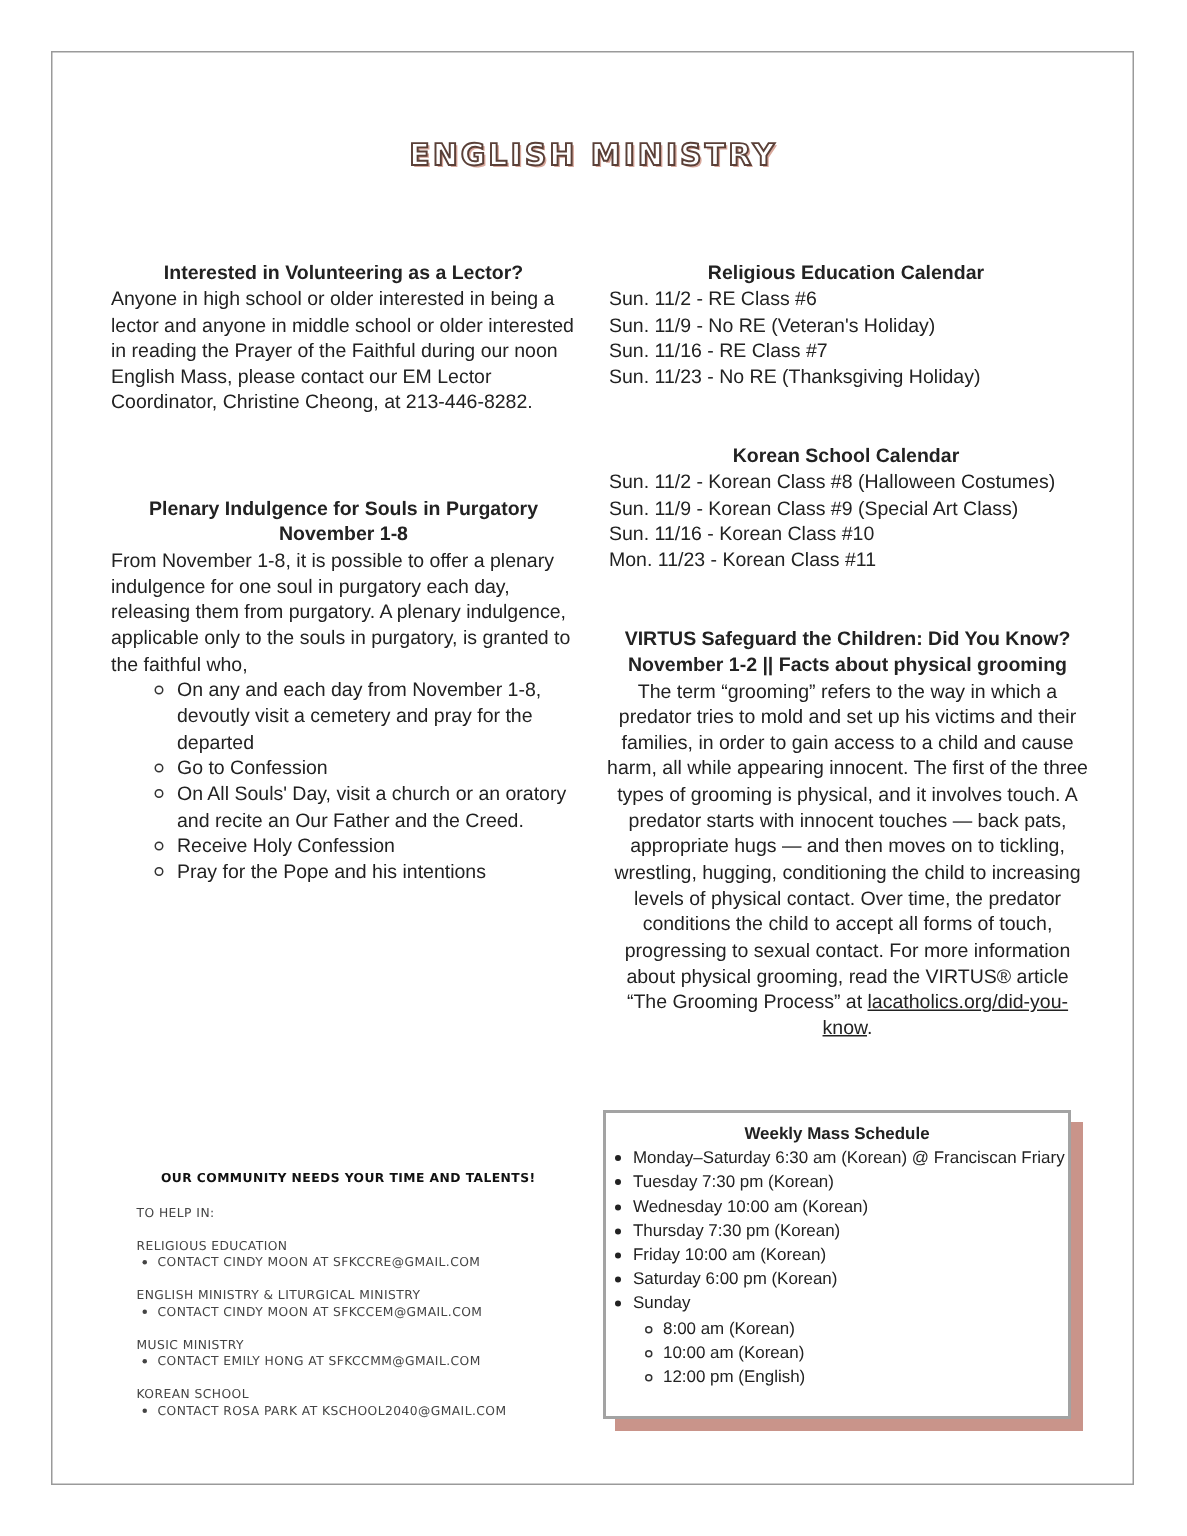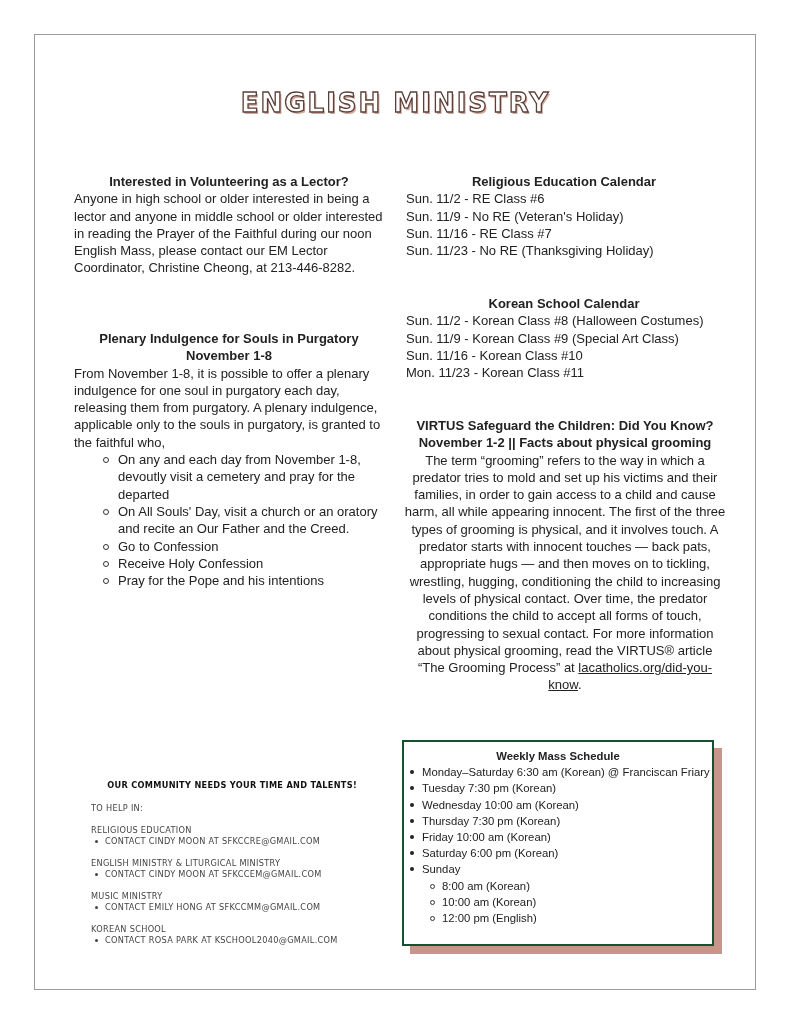--- a/index.html
+++ b/index.html
@@ -1,37 +1,37 @@
 <!DOCTYPE html>
 <html><head>
 <meta charset="utf-8">
 <style>
   html, body { margin:0; padding:0; background:#ffffff; }
   body { width:791px; height:1024px; position:relative; overflow:hidden; font-family:"Liberation Sans", sans-serif; color:#222; }
   .page-border { position:absolute; left:34px; top:34px; width:722px; height:956px; border:1px solid #9a9a9a; box-sizing:border-box; }
   .header { position:absolute; left:0; width:791px; top:86px; text-align:center; }
-  .title { font-family:"DejaVu Sans", sans-serif; font-size:26px; letter-spacing:2px; color:#fff; -webkit-text-stroke:1.3px #5a4038; text-shadow:1.5px 1.5px 0 #d8a89c; font-weight:bold; line-height:34px; }
+  .title { font-family:"DejaVu Sans", sans-serif; font-size:20px; letter-spacing:2px; color:#fff; -webkit-text-stroke:1.3px #5a4038; text-shadow:1.5px 1.5px 0 #d8a89c; font-weight:bold; line-height:34px; }
   .url { font-family:"DejaVu Sans", sans-serif; font-size:13.5px; color:#333; letter-spacing:0.5px; margin-top:1px; }
   .col { position:absolute; font-size:13px; line-height:17.3px; color:#222; }
   .col-left { left:74px; width:310px; }
   .col-right { left:406px; width:316px; }
   .h { font-weight:bold; text-align:center; }
   p { margin:0; }
   ul.circ { margin:0; padding-left:44px; list-style:none; }
   ul.circ li { position:relative; }
   ul.circ li::before { content:""; position:absolute; left:-15px; top:6px; width:4px; height:4px; border:1px solid #333; border-radius:50%; }
   .center { text-align:center; }
   .link { text-decoration:underline; }
   .community { position:absolute; left:91px; top:780px; width:300px; font-family:"DejaVu Sans", sans-serif; font-size:8.2px; color:#444; letter-spacing:0.3px; }
   .community .ch { font-weight:bold; color:#111; text-align:right; width:266px; margin-bottom:13px; font-size:8.2px; }
   .community .grp { margin-top:12px; }
   .community .bul { padding-left:14px; position:relative; margin-top:1px; }
   .community .bul::before { content:""; position:absolute; left:4px; top:4px; width:3px; height:3px; background:#444; border-radius:50%; }
   .mass-shadow { position:absolute; left:410px; top:748px; width:312px; height:206px; background:#c9948a; }
-  .mass-box { position:absolute; left:402px; top:740px; width:312px; height:206px; background:#fff; border:2px solid #14532d; box-sizing:border-box; font-size:11.3px; line-height:16.2px; }
+  .mass-box { position:absolute; left:402px; top:740px; width:312px; height:206px; background:#fff; border:2px solid #a3a3a3; box-sizing:border-box; font-size:11.3px; line-height:16.2px; }
   .mass-box .mh { font-weight:bold; text-align:center; margin-top:6px; }
   ul.disc { margin:0; padding-left:18px; list-style:none; }
   ul.disc li { position:relative; }
   ul.disc li::before { content:""; position:absolute; left:-12px; top:6px; width:4px; height:4px; background:#222; border-radius:50%; }
   ul.sub { margin:0; padding-left:20px; list-style:none; }
   ul.sub li::before { background:transparent; border:1px solid #333; width:3px; height:3px; }
 </style>
 </head>
 <body>
 
@@ -45,22 +45,22 @@
   <div class="h">Interested in Volunteering as a Lector?</div>
   <p>Anyone in high school or older interested in being a lector and anyone in middle school or older interested in reading the Prayer of the Faithful during our noon English Mass, please contact our EM Lector Coordinator, Christine Cheong, at 213-446-8282.</p>
 </div>
 
 <div class="col col-left" style="top:330px;">
   <div class="h">Plenary Indulgence for Souls in Purgatory</div>
   <div class="h">November 1-8</div>
   <p>From November 1-8, it is possible to offer a plenary indulgence for one soul in purgatory each day, releasing them from purgatory. A plenary indulgence, applicable only to the souls in purgatory, is granted to the faithful who,</p>
   <ul class="circ">
     <li>On any and each day from November 1-8, devoutly visit a cemetery and pray for the departed</li>
+    <li>Go to Confession</li>
     <li>On All Souls' Day, visit a church or an oratory and recite an Our Father and the Creed.</li>
-    <li>Go to Confession</li>
     <li>Receive Holy Confession</li>
     <li>Pray for the Pope and his intentions</li>
   </ul>
 </div>
 
 <div class="col col-right" style="top:173px;">
   <div class="h">Religious Education Calendar</div>
   <div>Sun. 11/2 - RE Class #6</div>
   <div>Sun. 11/9 - No RE (Veteran's Holiday)</div>
   <div>Sun. 11/16 - RE Class #7</div>

